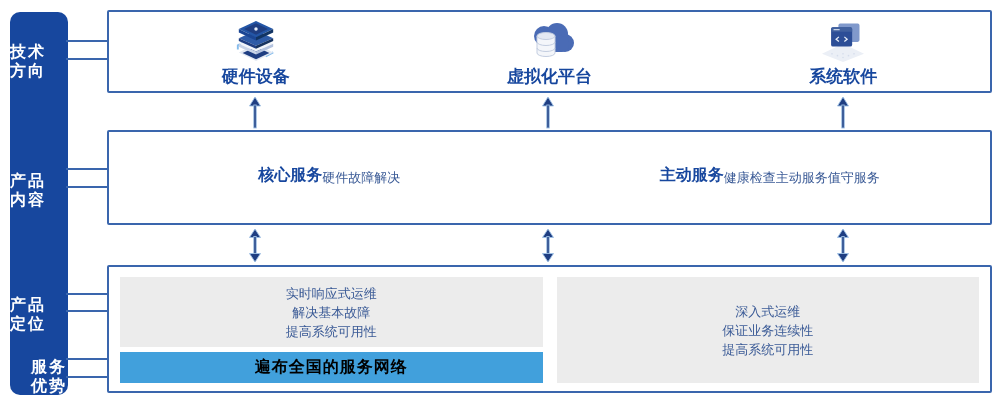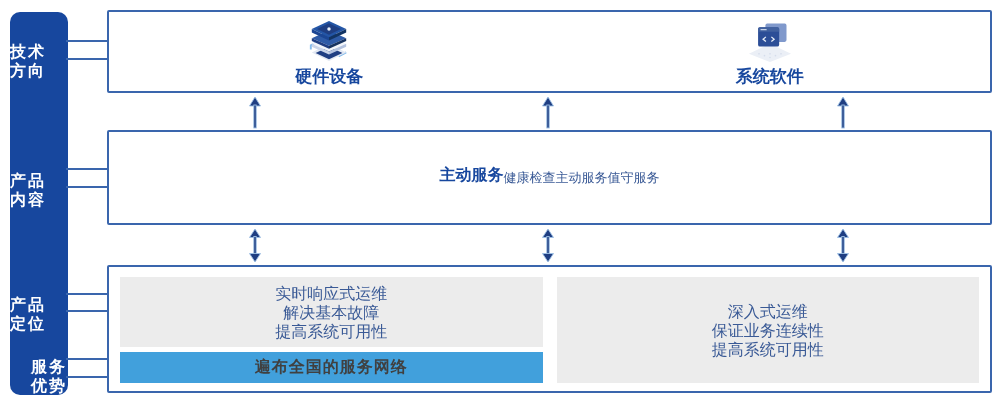--- a/index.html
+++ b/index.html
@@ -47,24 +47,24 @@
 
   
   .bottom-grid {
     display:flex; gap:14px; box-sizing:border-box; height:100%;
     padding:10px 11px 8px 11px;
   }
   .bottom-cell { flex:1; display:flex; flex-direction:column; min-width:0; }
   .gray-box {
     flex:1; background:#ECECEC; display:flex; flex-direction:column;
     align-items:center; justify-content:center;
-    font-size:16px; color:#3A5A96; line-height:19px; text-align:center;
+    font-size:13px; color:#3A5A96; line-height:19px; text-align:center;
   }
   .blue-bar {
-    height:31px; margin-top:5px; background:#41A0DC; color:#404040;
+    height:31px; margin-top:5px; background:#41A0DC; color:#000000;
     font-weight:bold; font-size:16px; letter-spacing:1px;
     display:flex; align-items:center; justify-content:center;
   }
 
   
   .arrow { position:absolute; }
   .up-0  { left:246px; top:96px; }
   .up-1  { left:539px; top:96px; }
   .up-2  { left:834px; top:96px; }
   .db-0  { left:246px; top:228px; }
@@ -107,20 +107,34 @@
           <polygon points="42,20 42,23 24,31 24,28" fill="#17335F"></polygon>
           <polygon points="24,2 42,10.5 24,19 6,10.5" fill="#2456A6"></polygon>
           <polygon points="6,10.5 6,14 24,22.5 24,19" fill="#1B4694"></polygon>
           <polygon points="42,10.5 42,14 24,22.5 24,19" fill="#123463"></polygon>
           <polygon points="24,4.5 36.5,10.5 24,16.5 11.5,10.5" fill="#1F3E82"></polygon>
           <circle cx="24" cy="10.5" r="1.8" fill="#E8F0FA"></circle>
         </svg>
         <div class="top-label">硬件设备</div>
       </div>
       <div class="top-cell">
+        <svg width="52" height="44" viewBox="0 0 52 42">
+          <g fill="#4A6BB5">
+            <circle cx="20" cy="16" r="10"></circle>
+            <circle cx="33" cy="14" r="11"></circle>
+            <circle cx="41" cy="23" r="9"></circle>
+            <rect x="14" y="16" width="31" height="16" rx="7"></rect>
+          </g>
+          <path d="M13,16 v17 a9,3.5 0 0 0 18,0 v-17 z" fill="#F4F6FA" stroke="#C3CDE0" stroke-width="1"></path>
+          <ellipse cx="22" cy="16" rx="9" ry="3.5" fill="#E4E9F3" stroke="#C3CDE0" stroke-width="1"></ellipse>
+          <path d="M13,22 a9,3.5 0 0 0 18,0 M13,28 a9,3.5 0 0 0 18,0" fill="none" stroke="#C3CDE0" stroke-width="1"></path>
+        </svg>
+        <div class="top-label">虚拟化平台</div>
+      </div>
+      <div class="top-cell">
         <svg width="52" height="44" viewBox="0 0 52 48">
           <polygon points="26,27 49,38 26,47 3,38" fill="#EBEFF6"></polygon>
           <g fill="#D5DDEB">
             <circle cx="26" cy="38" r="0.9"></circle>
               <circle cx="20" cy="40" r="0.9"></circle>
               <circle cx="32" cy="40" r="0.9"></circle>
             <circle cx="14" cy="38" r="0.9"></circle>
               <circle cx="38" cy="38" r="0.9"></circle>
               <circle cx="26" cy="42" r="0.9"></circle>
           </g>
@@ -152,20 +166,24 @@
   <svg class="arrow up-2" width="18" height="33" viewBox="0 0 18 33">
     <g fill="#1F3E82" stroke="#9FC2E6" stroke-width="0.9">
       <polygon points="9,1 14.5,10 3.5,10"></polygon>
         <rect x="7.8" y="9" width="2.4" height="23"></rect>
     </g>
   </svg>
 
   <div class="box box-mid">
     <div class="mid-grid">
       <div class="mid-cell">
+        <div class="mid-title">核心服务</div>
+        <div class="mid-item">硬件故障解决</div>
+      </div>
+      <div class="mid-cell">
         <div class="mid-title">主动服务</div>
         <div class="mid-item">健康检查</div>
         <div class="mid-item">主动服务</div>
         <div class="mid-item">值守服务</div>
       </div>
     </div>
   </div>
 
   <svg class="arrow db-0" width="18" height="35" viewBox="0 0 18 35">
     <g fill="#1F3E82" stroke="#9FC2E6" stroke-width="0.9">

